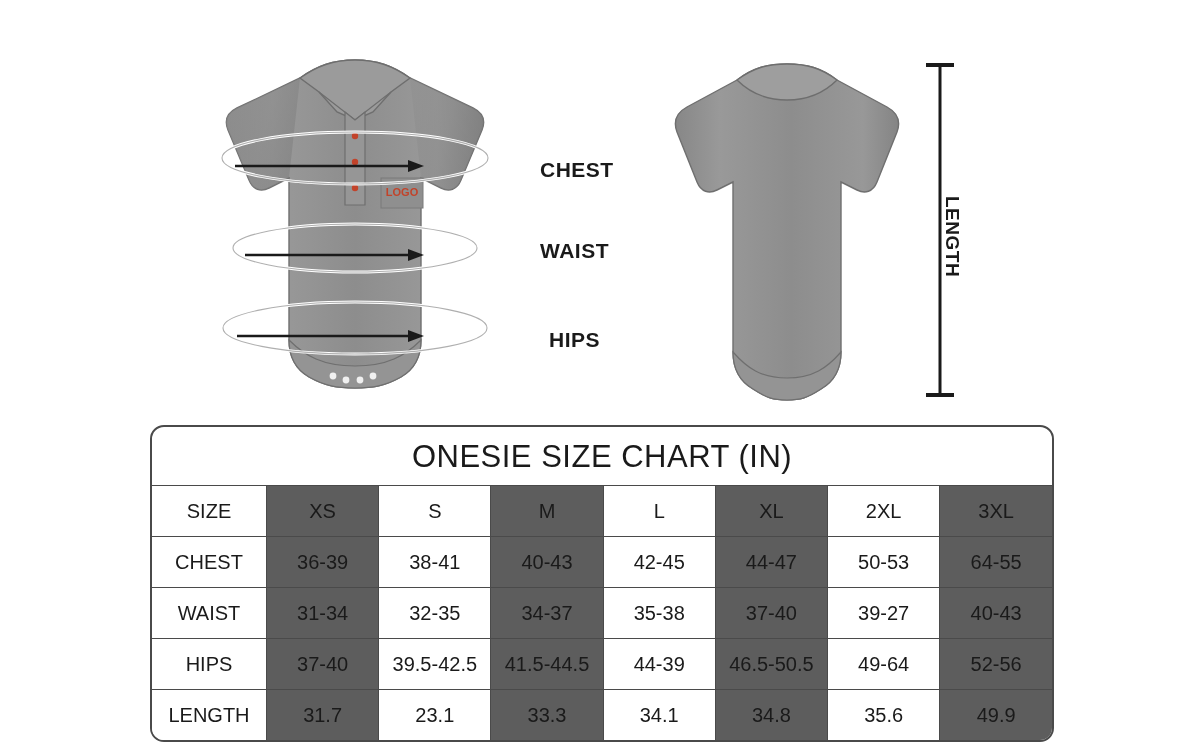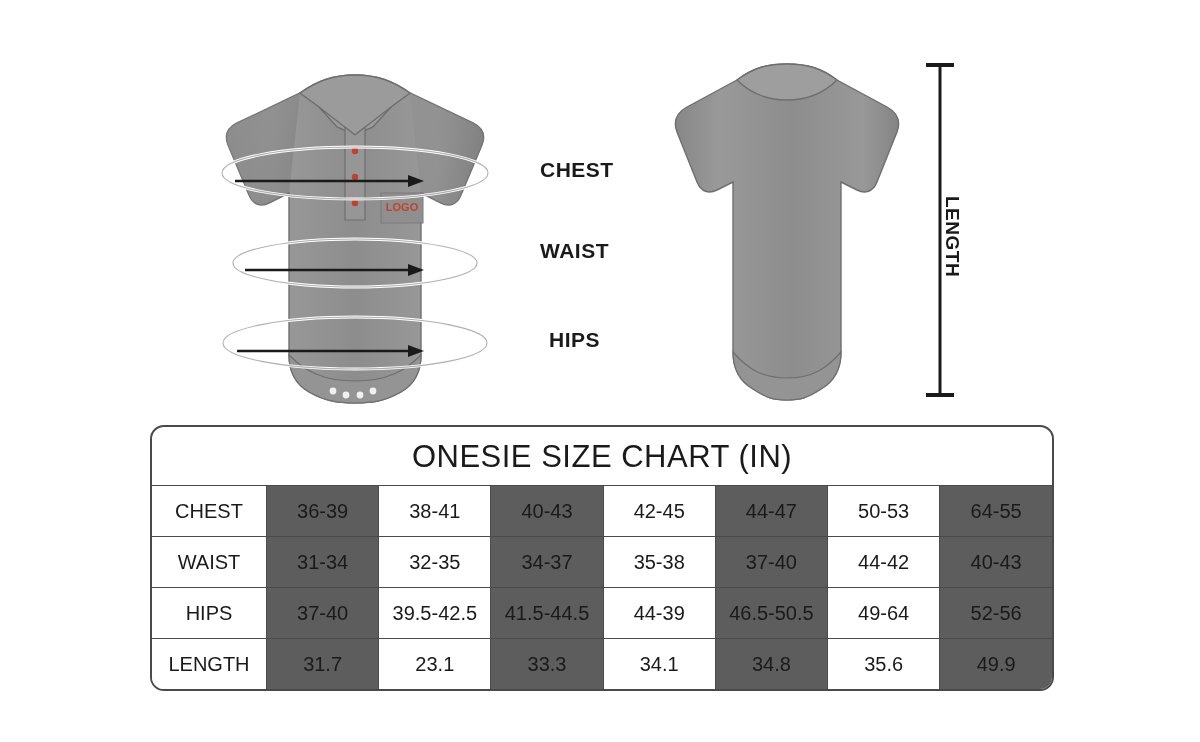--- a/index.html
+++ b/index.html
@@ -20,21 +20,21 @@
     position: absolute;
     left: 0;
     top: 0;
     width: 1200px;
     height: 425px;
   }
 
   .front-onesie {
     position: absolute;
     left: 205px;
-    top: 55px;
+    top: 40px;
     width: 300px;
     height: 355px;
     text-decoration: underline;
   }
   .back-onesie {
     position: absolute;
     left: 665px;
     top: 52px;
     width: 245px;
     height: 355px;
@@ -246,37 +246,47 @@
   <div class="meas-label label-waist">WAIST</div>
   <div class="meas-label label-hips">HIPS</div>
   <div class="label-length">LENGTH</div>
 </div>
 
 <div class="chart-wrap">
   <div class="chart-title">ONESIE SIZE CHART (IN)</div>
   <table class="size-table">
     <tbody id="table-body">
         <tr>
+          <td class="hdr-row">SIZE</td>
+          <td class="shaded">XS</td>
+          <td class="plain">S</td>
+          <td class="shaded">M</td>
+          <td class="plain">L</td>
+          <td class="shaded">XL</td>
+          <td class="plain">2XL</td>
+          <td class="shaded">3XL</td>
+        </tr>
+        <tr>
           <td class="hdr-row">CHEST</td>
           <td class="shaded">36-39</td>
           <td class="plain">38-41</td>
           <td class="shaded">40-43</td>
           <td class="plain">42-45</td>
           <td class="shaded">44-47</td>
           <td class="plain">50-53</td>
           <td class="shaded">64-55</td>
         </tr>
         <tr>
           <td class="hdr-row">WAIST</td>
           <td class="shaded">31-34</td>
           <td class="plain">32-35</td>
           <td class="shaded">34-37</td>
           <td class="plain">35-38</td>
           <td class="shaded">37-40</td>
-          <td class="plain">44-42</td>
+          <td class="plain">39-27</td>
           <td class="shaded">40-43</td>
         </tr>
         <tr>
           <td class="hdr-row">HIPS</td>
           <td class="shaded">37-40</td>
           <td class="plain">39.5-42.5</td>
           <td class="shaded">41.5-44.5</td>
           <td class="plain">44-39</td>
           <td class="shaded">46.5-50.5</td>
           <td class="plain">49-64</td>

